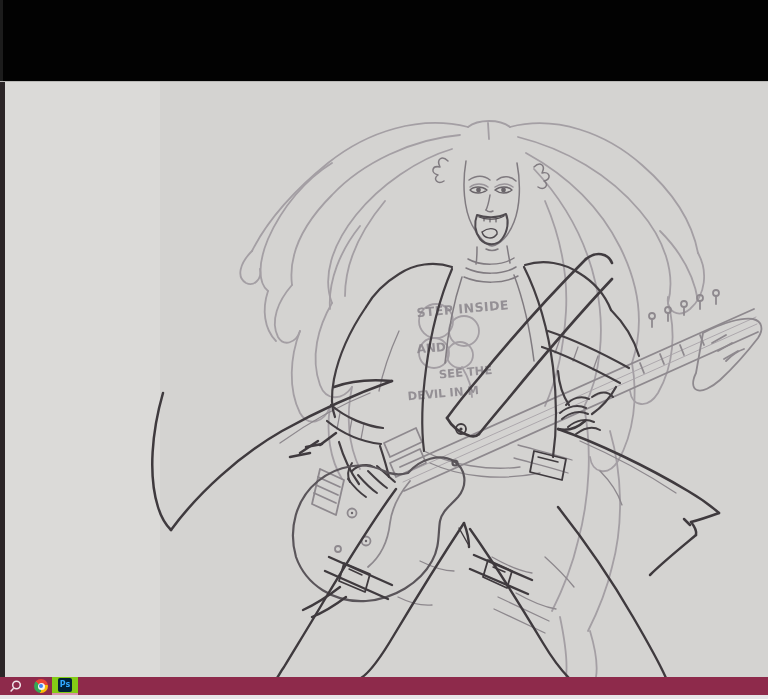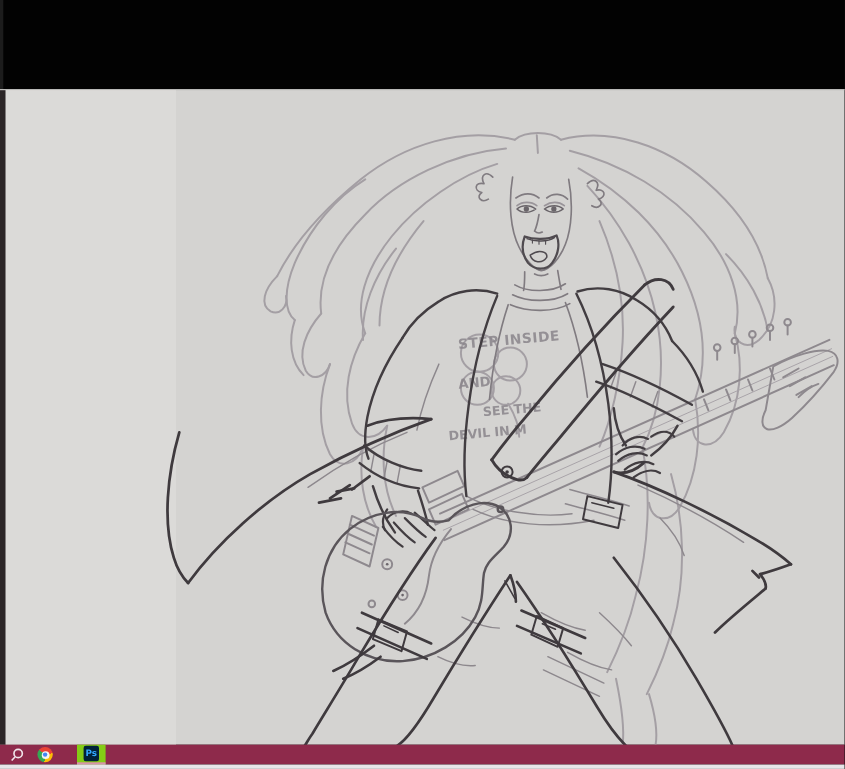--- a/index.html
+++ b/index.html
@@ -12,21 +12,21 @@
   .canvas-left-strip{position:absolute;left:5px;top:0;width:155px;height:100%;
                      background:#dbdad8;}
   .window-left-edge{position:absolute;left:0;top:0;width:5px;height:100%;background:#2b2527;}
   .artwork-svg{position:absolute;left:0;top:0;width:768px;height:596px;}
   .artwork-svg text{font-family:"DejaVu Sans", sans-serif;font-weight:bold;fill:#8a858b;opacity:.85;}
 
   .taskbar{position:absolute;left:0;top:677px;width:768px;height:18px;background:#8e2a4b;}
   .tb-btn{position:absolute;top:0;height:18px;display:flex;align-items:center;justify-content:center;}
   .tb-search{left:4px;width:22px;}
   .tb-chrome{left:30px;width:22px;}
-  .tb-ps{left:52px;width:26px;background:#84cc16;border-bottom:2px solid #d893aa;box-sizing:border-box;margin-left:18px;}
+  .tb-ps{left:52px;width:26px;background:#84cc16;border-bottom:2px solid #d893aa;box-sizing:border-box;}
   .chrome-icon{width:14px;height:14px;border-radius:50%;position:relative;
     background:conic-gradient(from -50deg,#ea4335 0 130deg,#fbbc05 130deg 235deg,#34a853 235deg 360deg);}
   .chrome-icon::before{content:"";position:absolute;inset:3.5px;background:#f3f3f3;border-radius:50%;}
   .chrome-icon::after{content:"";position:absolute;inset:5px;background:#4285f4;border-radius:50%;}
   .ps-tile{width:14px;height:14px;background:#012239;border-radius:2px;
            display:flex;align-items:center;justify-content:center;}
   .ps-tile span{color:#31a8ff;font-size:8px;font-weight:bold;line-height:1;}
   .bottom-strip{position:absolute;left:0;top:695px;width:768px;height:4px;background:#e7e5e8;}
 </style>
 </head>

